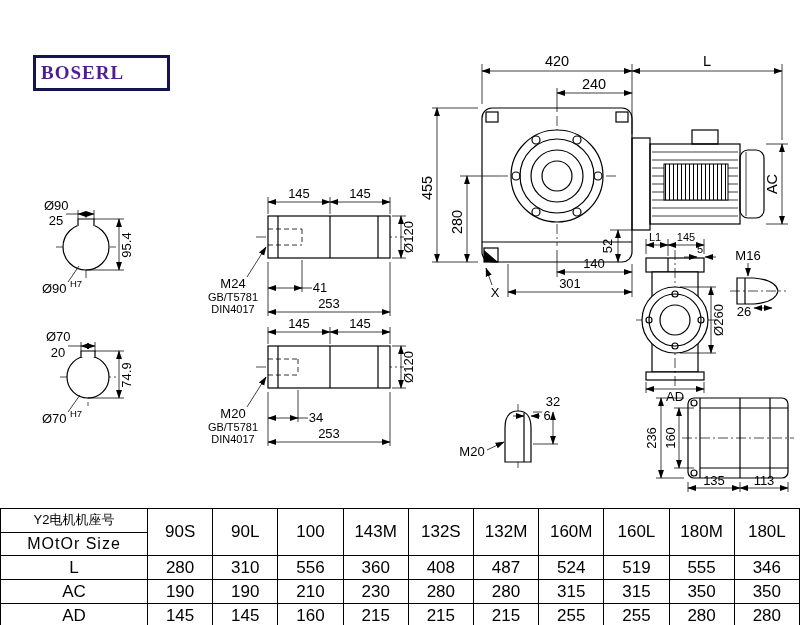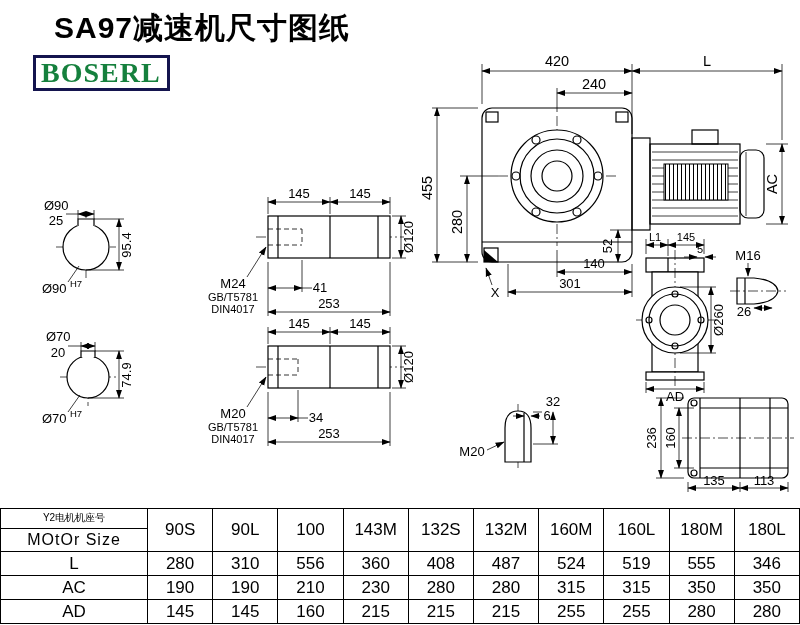--- a/index.html
+++ b/index.html
@@ -2,44 +2,43 @@
 <html><head>
 <meta charset="utf-8">
 <style>
   html,body{margin:0;padding:0;background:#fff;}
   .sheet{position:relative;width:800px;height:625px;background:#fff;overflow:hidden;
          font-family:"Liberation Sans",sans-serif;color:#000;}
   .title{position:absolute;left:54px;top:8px;margin:0;font-size:30px;font-weight:bold;
          letter-spacing:1px;font-family:"Liberation Sans",sans-serif;}
   .logo{position:absolute;left:33px;top:55px;width:126px;height:30px;border:3px solid #14144e;
         display:flex;align-items:center;padding-left:5px;background:#fff;}
-  .logo span{font-family:"Liberation Serif",serif;font-weight:bold;font-size:28px;color:#15803d;letter-spacing:1px;}
+  .logo span{font-family:"Liberation Serif",serif;font-weight:bold;font-size:19px;color:#4c1d95;letter-spacing:1px;}
   svg.drawing{position:absolute;left:0;top:0;}
   svg text{font-family:"Liberation Sans",sans-serif;fill:#000;font-size:13px;}
   svg text.f14{font-size:14.5px;}
   svg text.f11{font-size:11px;}
   svg text.f9{font-size:9.5px;}
   .ln{fill:none;stroke:#000;stroke-width:1.2;}
   .wf{fill:#fff;stroke:#000;stroke-width:1.2;}
   .tn{fill:none;stroke:#000;stroke-width:0.75;}
   .cl{fill:none;stroke:#000;stroke-width:0.7;stroke-dasharray:10 3 2 3;}
   .dsh{fill:none;stroke:#000;stroke-width:0.8;stroke-dasharray:5 3;}
   .size-table{position:absolute;left:0;top:508px;width:800px;border-collapse:collapse;table-layout:fixed;}
   .size-table td{border:1.5px solid #000;text-align:center;font-size:17px;padding:0;height:23px;vertical-align:middle;}
   .size-table td.c0{width:146px;}
   .size-table tr.head td{height:42px;}
-  .h1{font-size:10px;border-bottom:1px solid #000;padding:2px 0 3px;}
+  .h1{font-size:13px;border-bottom:1px solid #000;padding:2px 0 3px;}
   .h2{font-size:16px;padding:2px 0;letter-spacing:1px;}
 </style>
 </head>
 <body>
 
 <div class="sheet">
 
-  <h1 class="title">SA97减速机尺寸图纸</h1>
   <div class="logo">
     <span>BOSERL</span>
   </div>
 
   <svg class="drawing" width="800" height="510" viewBox="0 0 800 510">
     <defs>
       <marker id="ar" viewBox="0 0 10 10" refX="9.3" refY="5" markerWidth="9" markerHeight="9" orient="auto-start-reverse" markerUnits="userSpaceOnUse">
         <path d="M0,1.6 L10,5 L0,8.4 Z" fill="#000"></path>
       </marker>
       <pattern id="vh" width="4" height="6" patternUnits="userSpaceOnUse">

